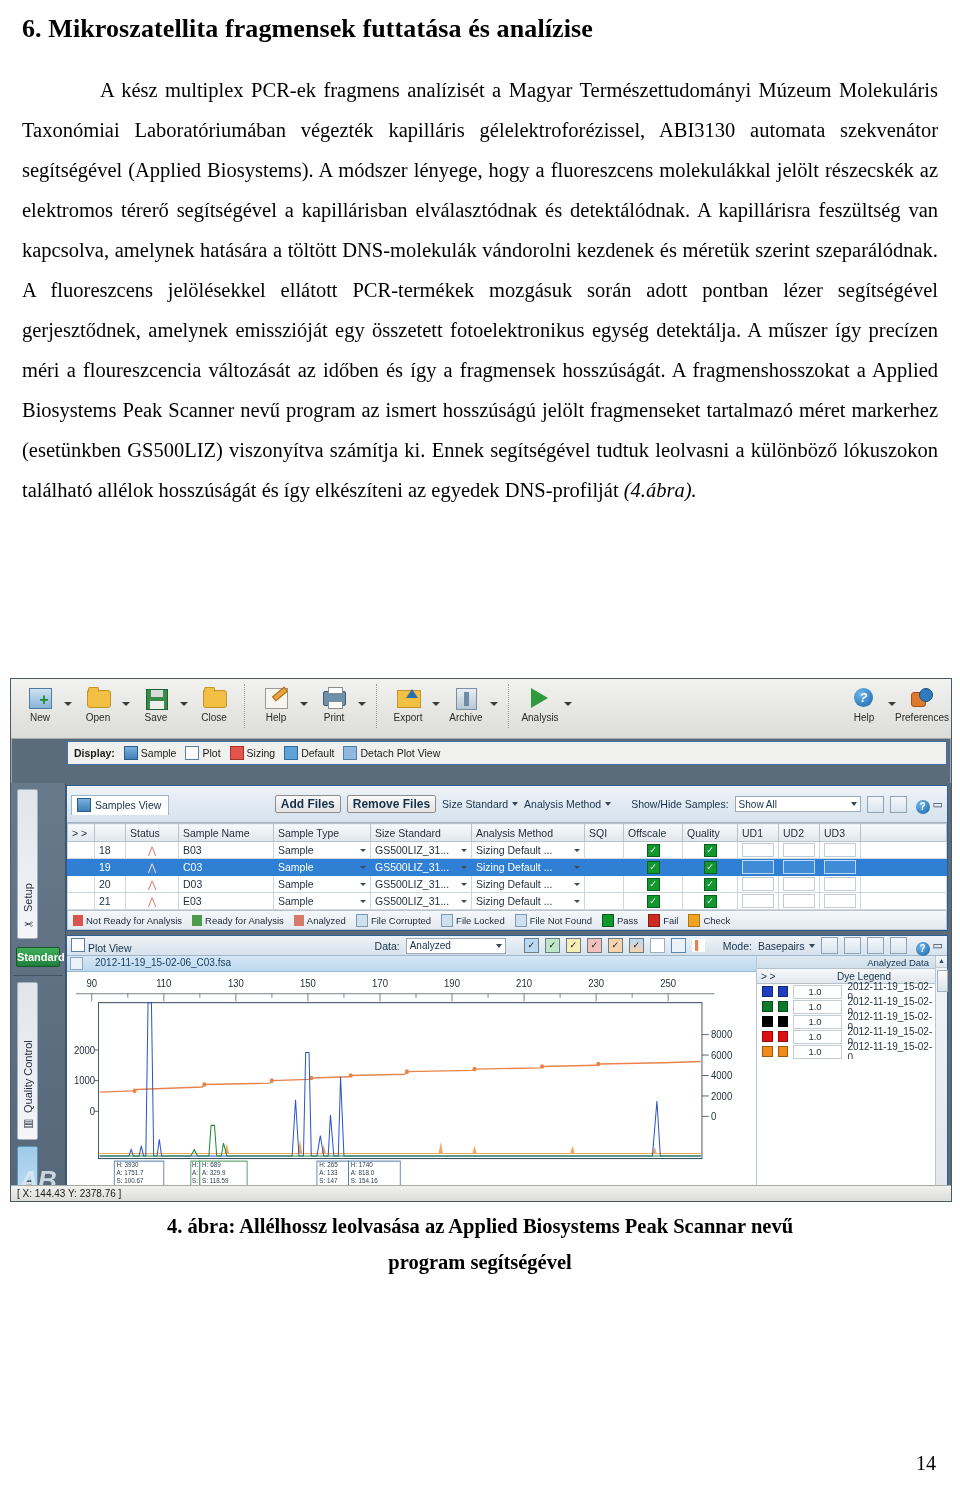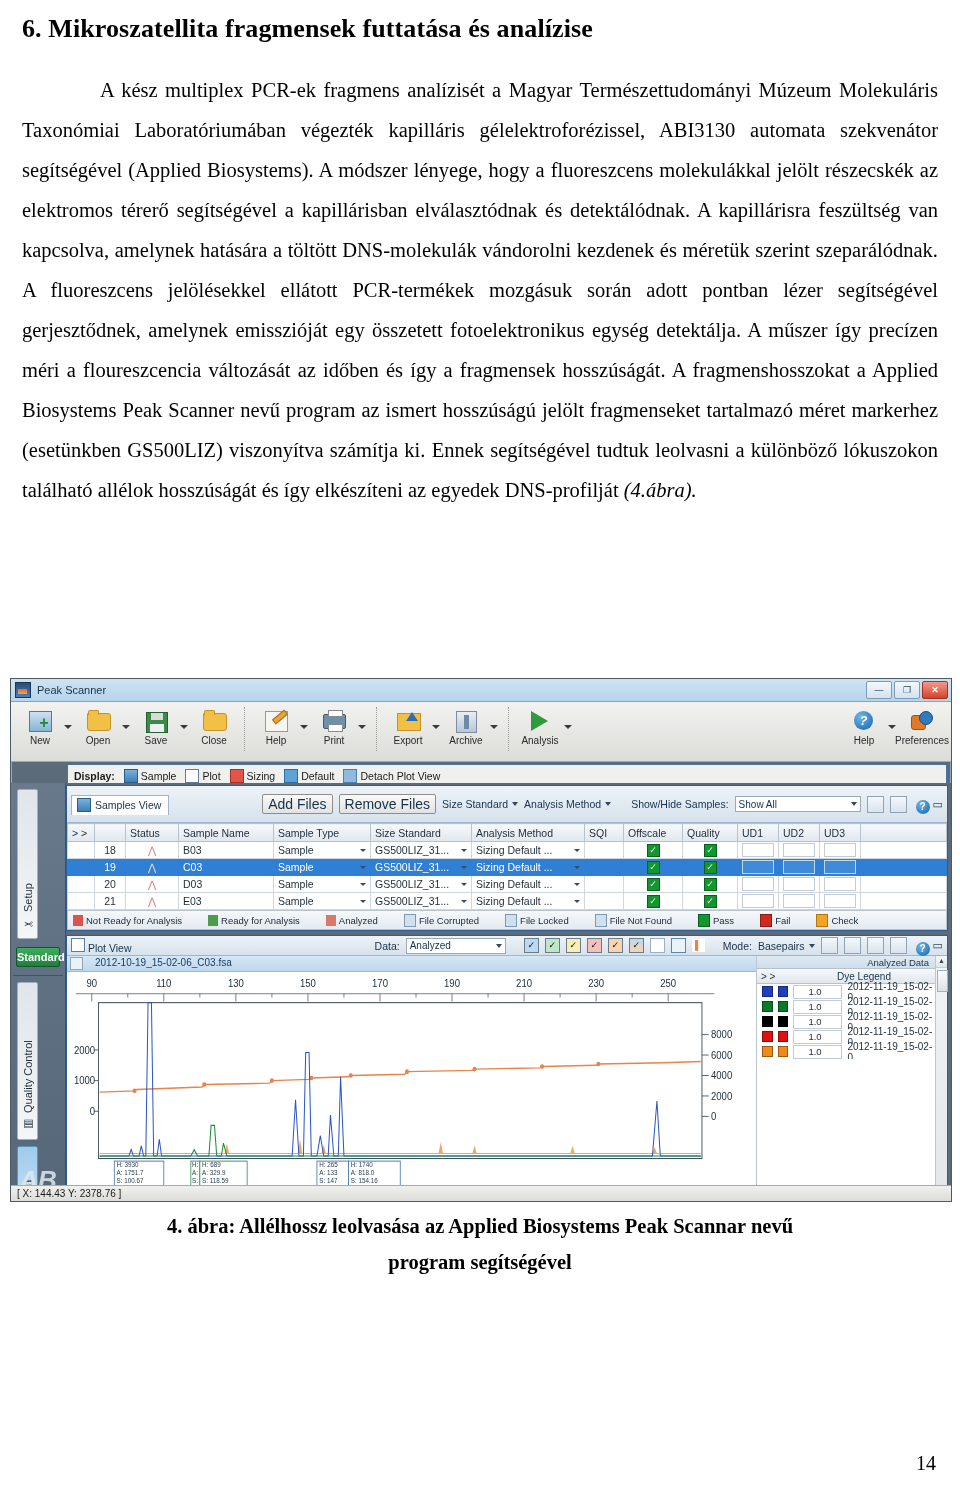--- a/index.html
+++ b/index.html
@@ -152,44 +152,44 @@
   .panel{background:#eef1f4;border:1px solid #2d5d93;}
   .panelhdr{
     height:20px;background:linear-gradient(#eef3f8,#d6e2ed);
     display:flex;align-items:center;gap:6px;padding:8px 4px;font-size:10.5px;color:#16324b;
     border-bottom:1px solid #9db6cc;
   }
   .panelhdr .ptab{
     background:#fff;border:1px solid #9db6cc;border-bottom:none;
     padding:2px 7px 3px 5px;display:flex;align-items:center;gap:4px;margin-top:2px;
   }
-  .minibtn{border:1px solid #8d8d8d;background:linear-gradient(#fafafa,#e2e2e2);padding:1px 5px;font-size:14px;border-radius:2px;}
+  .minibtn{border:1px solid #8d8d8d;background:linear-gradient(#fafafa,#e2e2e2);padding:1px 5px;font-size:12px;border-radius:2px;font-weight:bold;}
   .dropctl{display:flex;align-items:center;gap:4px;font-size:10.5px;}
   .dd{width:0;height:0;border-left:3.5px solid transparent;border-right:3.5px solid transparent;border-top:4px solid #33475a;}
   .combo{background:#fff;border:1px solid #9ba9b5;height:14px;display:flex;align-items:center;justify-content:space-between;padding:0 3px;font-size:10px;}
   .sqbtn{width:15px;height:15px;border:1px solid #8fa3b5;background:linear-gradient(#f4f8fb,#d9e4ee);}
 
   
   table.grid{width:100%;border-collapse:collapse;font-size:10.5px;}
   table.grid th{
     background:linear-gradient(#f7f9fb,#e0e7ed);border:1px solid #b6c2cc;
     font-weight:normal;color:#1d2c3a;padding:1px 4px;text-align:left;height:15px;
   }
   table.grid td{border:1px solid #cfd7de;padding:0 4px;height:16px;background:#fff;color:#1d2c3a;}
   table.grid tr.sel td{background:#2f7fd4;color:#fff;border-color:#2f7fd4;}
-  td.num{text-align:center;width:22px;}
+  td.num{width:22px;}
   td.stat{width:22px;text-align:center;}
   .chk{display:inline-block;width:11px;height:11px;background:#12972f;border:1px solid #0a5e1e;color:#fff;font-size:9px;line-height:10px;text-align:center;}
   .cellbox{display:block;border:1px solid #c3ccd4;background:#fff;height:12px;}
   tr.sel .cellbox{background:#3f8bd8;border-color:#bcd9f3;}
   .ddsmall{float:right;width:0;height:0;border-left:3px solid transparent;border-right:3px solid transparent;border-top:3.5px solid #3a4b5c;margin-top:5px;}
 
   
   .legstrip{
-    display:flex;align-items:center;gap:26px;height:18px;padding:0 5px;
+    display:flex;align-items:center;gap:10px;height:18px;padding:0 5px;
     background:linear-gradient(#f6f8fa,#e4eaf0);border:1px solid #b8c4ce;font-size:9.5px;color:#17293a;
   }
   .legitem{display:flex;align-items:center;gap:3px;white-space:nowrap;}
   .lic{width:10px;height:11px;display:inline-block;border:1px solid #555;}
   .lic.pass{background:#12972f;border-color:#0a5e1e;}
   .lic.fail{background:#cf2a20;border-color:#8d1a13;}
   .lic.check{background:#f0a521;border-color:#b3751a;}
   .lic.notready{background:#d9534f;border:none;}
   .lic.ready{background:#4c9c4c;border:none;}
   .lic.analyzed{background:#d77a6a;border:none;}
@@ -241,29 +241,20 @@
 
 <div class="page">
 
   <div class="doc">
     <h1 class="title">6. Mikroszatellita fragmensek futtatása és analízise</h1>
     <p class="para"><span class="indent"></span><span>A kész multiplex PCR-ek fragmens analízisét a Magyar Természettudományi Múzeum Molekuláris Taxonómiai Laboratóriumában végezték kapilláris gélelektroforézissel, ABI3130 automata szekvenátor segítségével (Applied Biosystems). A módszer lényege, hogy a fluoreszcens molekulákkal jelölt részecskék az elektromos térerő segítségével a kapillárisban elválasztódnak és detektálódnak. A kapillárisra feszültség van kapcsolva, amelynek hatására a töltött DNS-molekulák vándorolni kezdenek és méretük szerint szeparálódnak. A fluoreszcens jelölésekkel ellátott PCR-termékek mozgásuk során adott pontban lézer segítségével gerjesztődnek, amelynek emisszióját egy összetett fotoelektronikus egység detektálja. A műszer így precízen méri a floureszcencia változását az időben és így a fragmensek hosszúságát. A fragmenshosszokat a Applied Biosystems Peak Scanner nevű program az ismert hosszúságú jelölt fragmenseket tartalmazó méret markerhez (esetünkben GS500LIZ) viszonyítva számítja ki. Ennek segítségével tudtuk leolvasni a különböző lókuszokon található allélok hosszúságát és így elkészíteni az egyedek DNS-profilját </span><span class="ital">(4.ábra).</span></p>
   </div>
 
   <div class="shot">
 
-    <div class="titlebar">
-      <span class="app-ico"></span>
-      <span class="app-title">Peak Scanner</span>
-      <span class="wbtns">
-        <span class="wbtn">—</span>
-        <span class="wbtn">❐</span>
-        <span class="wbtn close">✕</span>
-      </span>
-    </div>
 
     <div class="ribbon">
       <div class="rgroup">
         <div class="rbtn">
           <span class="ric">
               <i class="ic-new"></i>
             </span>
           <span class="lbl">New</span>
         </div>
         <div class="caret"></div>
@@ -609,21 +600,21 @@
             <span class="sqbtn"></span>
             <span class="sqbtn"></span>
             <span class="ic-help" style="position:relative;width:14px;height:14px;line-height:14px;font-size:10px;">?</span>
             <span style="font-size:11px;color:#3a4b5c;">▭</span>
           </div>
 
           <div class="plotbody">
             <div class="plotarea">
               <div class="filelabel">
                 <i class="sq"></i>
-                <span>2012-10-19_15-02-06_C03.fsa</span>
+                <span>2012-11-19_15-02-06_C03.fsa</span>
               </div>
 
               <svg viewBox="0 0 612 180" preserveAspectRatio="none" style="width:100%;height:calc(100% - 14px);display:block;">
 
                 <g font-family="Liberation Sans, sans-serif" font-size="8.5" fill="#1d2c3a">
                   <text x="22" y="12" text-anchor="middle">90</text>
                   <text x="86" y="12" text-anchor="middle">110</text>
                   <text x="150" y="12" text-anchor="middle">130</text>
                   <text x="214" y="12" text-anchor="middle">150</text>
                   <text x="278" y="12" text-anchor="middle">170</text>

